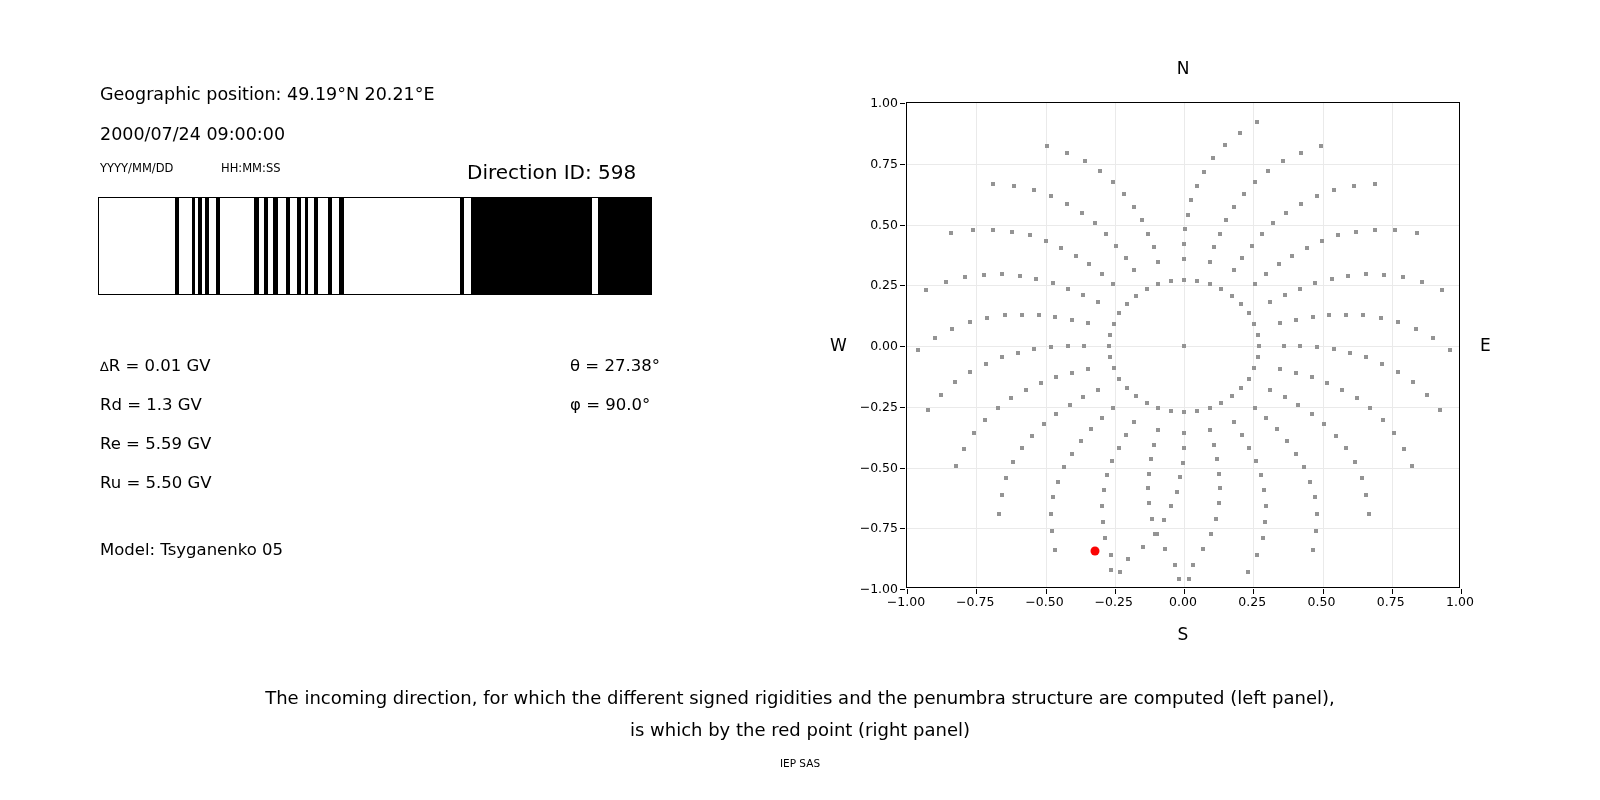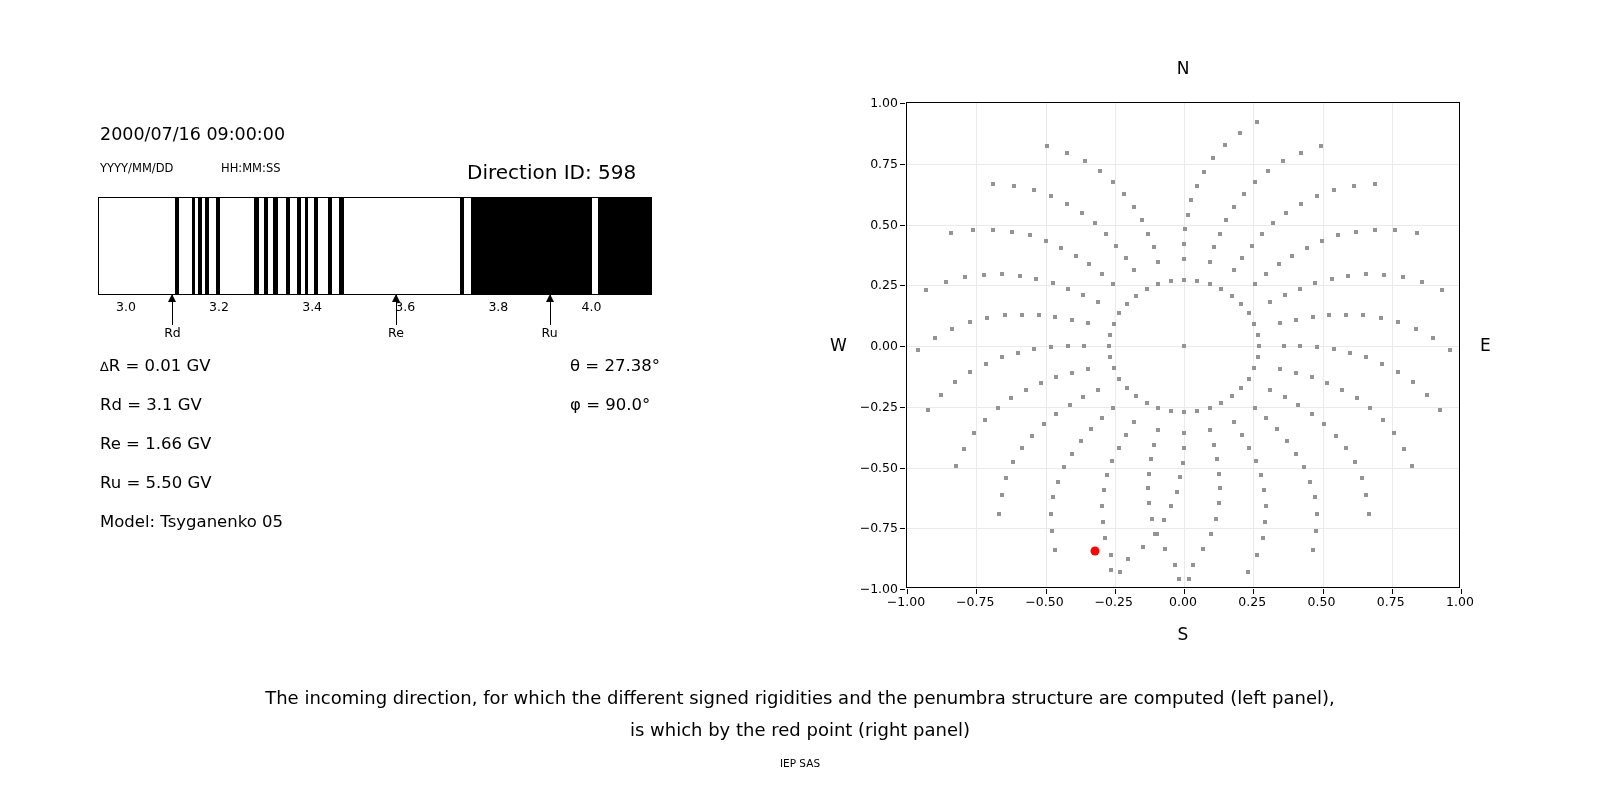--- a/index.html
+++ b/index.html
@@ -57,21 +57,22 @@
 
   
   .caption{position:absolute;left:0;width:1600px;text-align:center;font-size:18px;white-space:nowrap;}
   .footer{position:absolute;left:0;width:1600px;text-align:center;font-size:10.5px;white-space:nowrap;}
 </style>
 </head>
 <body>
 
 <div class="abs" id="left-panel">
 
-  <div class="abs date-line">2000/07/16 09:00:00</div>
+  <div class="abs geo-line">Geographic position: 49.19°N 20.21°E</div>
+  <div class="abs date-line">2000/07/24 09:00:00</div>
   <div class="abs fmt-date">YYYY/MM/DD</div>
   <div class="abs fmt-time">HH:MM:SS</div>
   <div class="abs dir-id">Direction ID: 598</div>
 
   <div class="abs" id="penumbra-wrap">
     <div id="penumbra-bar">
         <div class="band" style="left: 75.6513px; width: 4.65546px;"></div>
         <div class="band" style="left: 92.8765px; width: 2.79328px;"></div>
         <div class="band" style="left: 99.1613px; width: 3.72437px;"></div>
         <div class="band" style="left: 106.145px; width: 3.72437px;"></div>
@@ -84,44 +85,27 @@
         <div class="band" style="left: 206.237px; width: 3.25882px;"></div>
         <div class="band" style="left: 215.082px; width: 3.72437px;"></div>
         <div class="band" style="left: 229.049px; width: 3.72437px;"></div>
         <div class="band" style="left: 240.222px; width: 4.65546px;"></div>
         <div class="band" style="left: 361.264px; width: 3.72437px;"></div>
         <div class="band" style="left: 372.437px; width: 121.042px;"></div>
         <div class="band" style="left: 498.6px; width: 55.4px;"></div>
       </div>
   </div>
 
-  <div class="abs" id="bar-axis">
-      <div class="tick-lbl" style="left: 27.9328px;">3.0</div>
-      <div class="tick-lbl" style="left: 121.042px;">3.2</div>
-      <div class="tick-lbl" style="left: 214.151px;">3.4</div>
-      <div class="tick-lbl" style="left: 307.261px;">3.6</div>
-      <div class="tick-lbl" style="left: 400.37px;">3.8</div>
-      <div class="tick-lbl" style="left: 493.479px;">4.0</div>
-      <div class="mk-arrow" style="left: 74.4874px;"></div>
-      <div class="mk-head" style="left: 74.4874px;"></div>
-      <div class="mk-lbl" style="left: 74.4874px;">Rd</div>
-      <div class="mk-arrow" style="left: 297.95px;"></div>
-      <div class="mk-head" style="left: 297.95px;"></div>
-      <div class="mk-lbl" style="left: 297.95px;">Re</div>
-      <div class="mk-arrow" style="left: 451.58px;"></div>
-      <div class="mk-head" style="left: 451.58px;"></div>
-      <div class="mk-lbl" style="left: 451.58px;">Ru</div>
-    </div>
 
   <div id="param-list">
       <div class="param" style="left: 100px; top: 356px;"><span class="param-sm">∆</span>R = 0.01 GV</div>
-      <div class="param" style="left: 100px; top: 395px;">Rd = 3.1 GV</div>
-      <div class="param" style="left: 100px; top: 434px;">Re = 1.66 GV</div>
+      <div class="param" style="left: 100px; top: 395px;">Rd = 1.3 GV</div>
+      <div class="param" style="left: 100px; top: 434px;">Re = 5.59 GV</div>
       <div class="param" style="left: 100px; top: 473px;">Ru = 5.50 GV</div>
-      <div class="param" style="left: 100px; top: 512px;">Model: Tsyganenko 05</div>
+      <div class="param" style="left: 100px; top: 540px;">Model: Tsyganenko 05</div>
     </div>
   <div id="angle-list">
       <div class="param" style="left: 570px; top: 356px;">θ = 27.38°</div>
       <div class="param" style="left: 570px; top: 395px;">φ = 90.0°</div>
     </div>
 </div>
 
 <div class="abs" id="right-panel">
   <div class="compass" id="lbl-n" style="left: 423px; top: 58px; transform: translateX(-50%);">N</div>
   <div class="compass" id="lbl-s" style="left: 423px; top: 624px; transform: translateX(-50%);">S</div>

